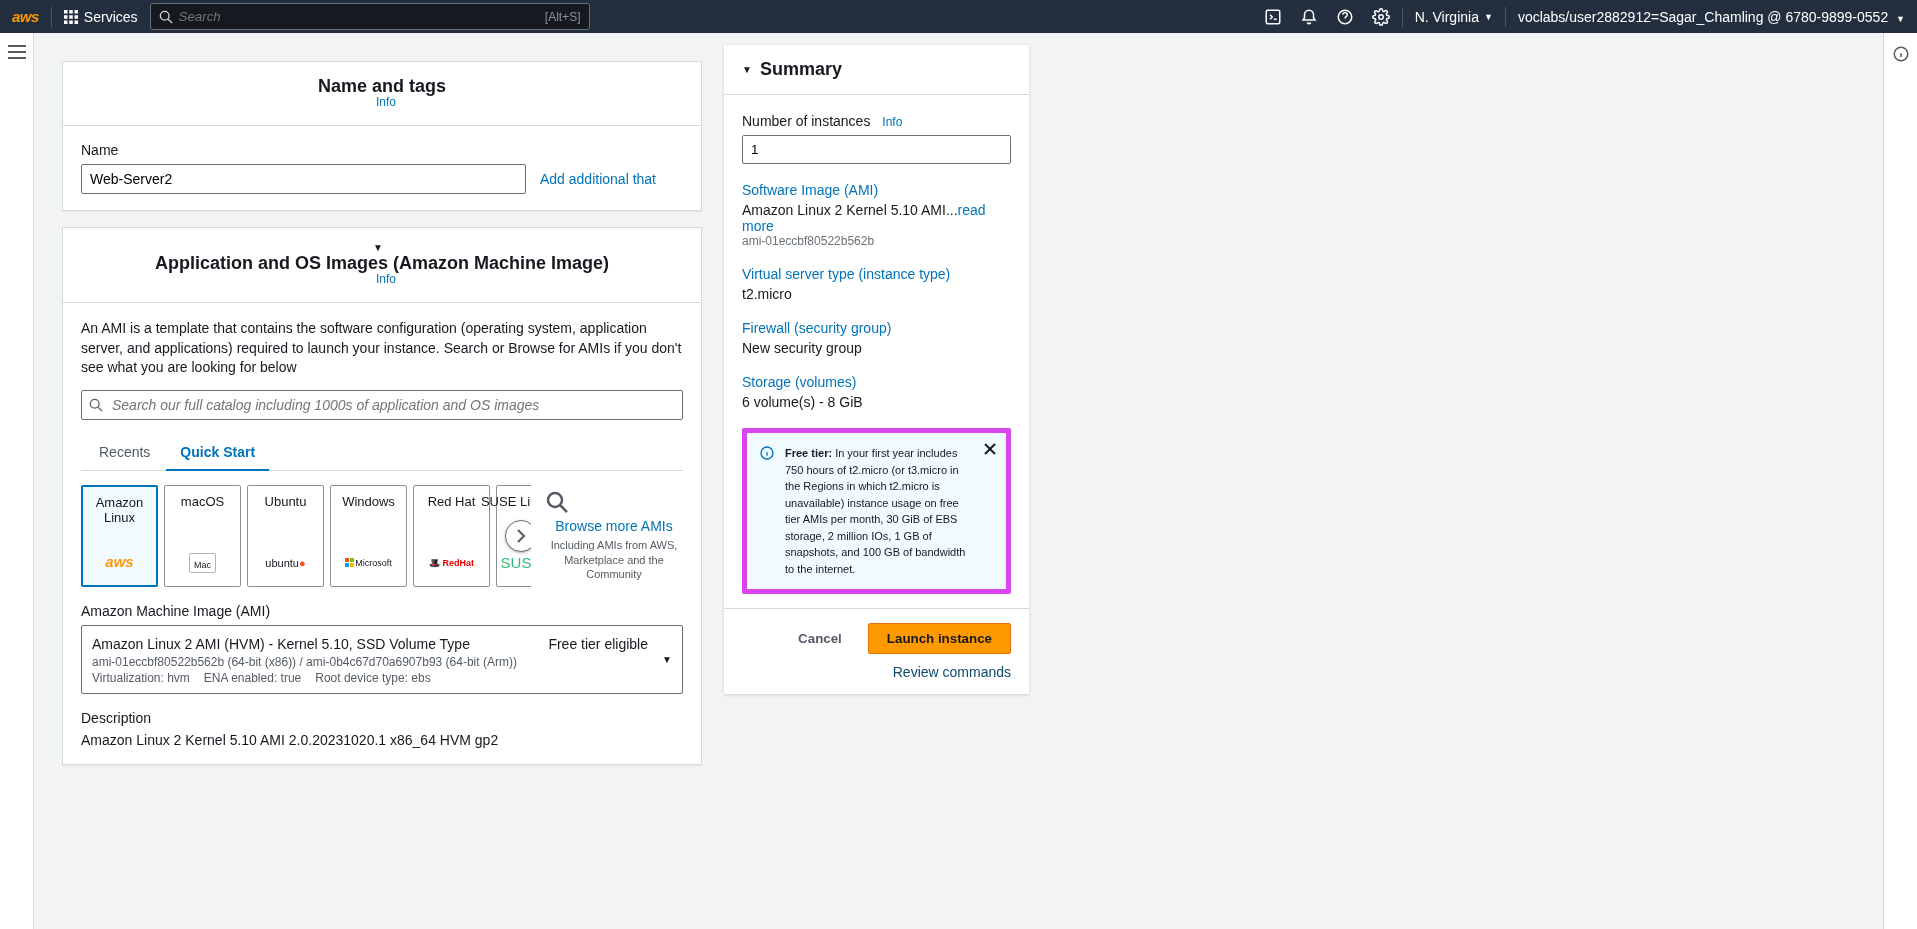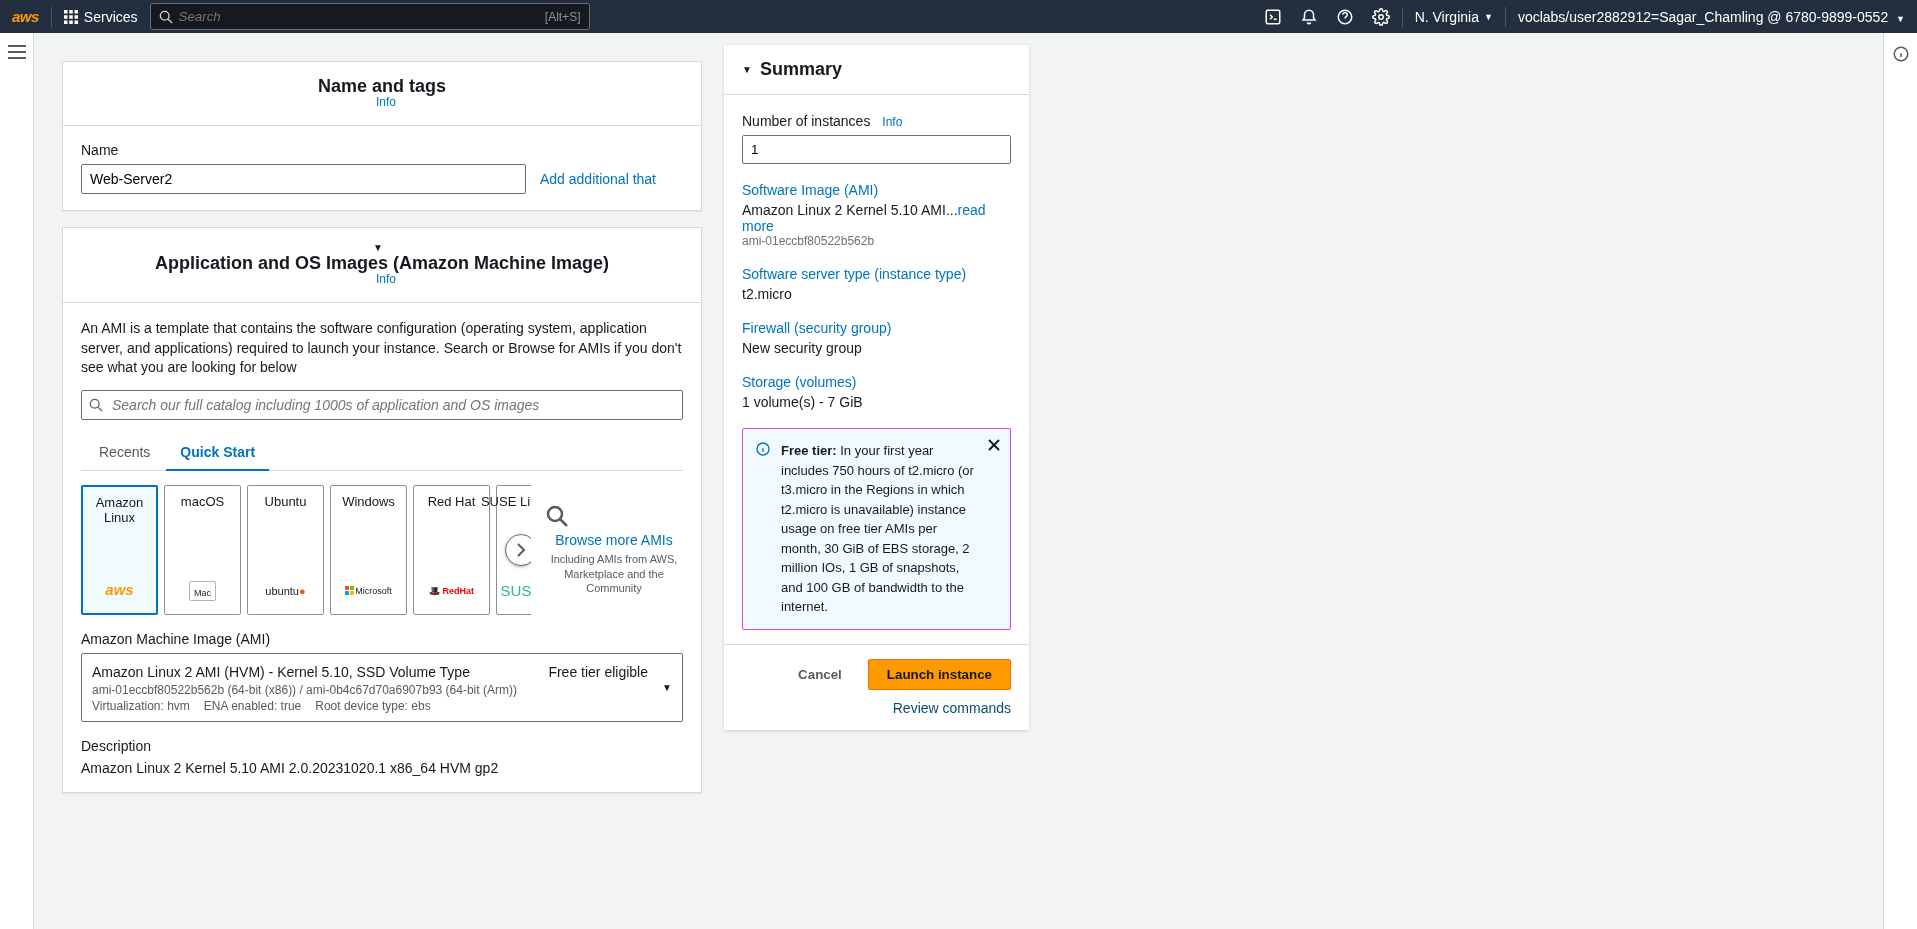--- a/index.html
+++ b/index.html
@@ -55,21 +55,21 @@
 
 
 .tabs { display: flex; margin-top: 14px; border-bottom: 1px solid #d5dbdb; gap: 22px; padding-left: 14px; }
 .tab { padding: 10px 4px; color: #545b64; cursor: pointer; position: relative; }
 .tab.active { color: #0073bb; font-weight: 700; }
 .tab.active::after { content:''; position:absolute; left:-10px; right:-10px; bottom:-1px; height:2px; background:#0073bb; }
 
 
 .os-row-wrap { position: relative; margin-top: 14px; display:flex; align-items:center; gap:14px; }
 .os-row { display: flex; gap: 6px; overflow: hidden; width: 450px; position:relative; }
-.os-card { min-width: 77px; height: 130px; border: 1px solid #879196; border-radius: 2px; background:#fff; display:flex; flex-direction:column; align-items:center; justify-content:space-between; padding: 8px 4px; cursor: pointer; font-size: 13px; text-align:center; }
+.os-card { min-width: 77px; height: 102px; border: 1px solid #879196; border-radius: 2px; background:#fff; display:flex; flex-direction:column; align-items:center; justify-content:space-between; padding: 8px 4px; cursor: pointer; font-size: 13px; text-align:center; }
 .os-card.selected { border: 2px solid #0073bb; background: #f1faff; }
 .os-card .os-label { line-height: 1.2; }
 .os-logo { height: 30px; display:flex; align-items:center; justify-content:center; font-size:10px; }
 .scroll-next { position:absolute; right:-6px; top:50%; transform:translateY(-50%); width:32px; height:32px; border-radius:50%; background:#fff; border:1px solid #687078; display:flex; align-items:center; justify-content:center; cursor:pointer; z-index:2; box-shadow:0 1px 3px rgba(0,0,0,0.3); }
 .browse-more { text-align:center; flex:1; }
 .browse-more .blink { color:#0073bb; cursor:pointer; display:block; margin-top:4px; }
 .browse-more .subtext { font-size: 11px; color:#545b64; line-height:1.3; display:block; margin-top:4px; }
 
 
 .ami-field-label { margin-top:16px; display:block; }
@@ -90,21 +90,21 @@
 .summary-header h2 { font-size:18px; font-weight:700; }
 .summary-header .caret { margin-right:8px; font-size:10px; }
 .summary-body { padding: 14px 18px 0 18px; }
 .sum-label { font-size:14px; color:#16191f; margin-top:4px; }
 .sum-input { width:100%; border:1px solid #687078; border-radius:2px; padding:6px 8px; margin-top:6px; }
 .sum-link-label { color:#0073bb; margin-top:18px; cursor:pointer; }
 .sum-val { margin-top:4px; }
 .sum-sub { font-size:12px; color:#687078; }
 
 
-.alert { border:1px solid #d946ef; background:#f1faff; border-radius:2px; padding:12px 32px 12px 38px; margin-top:18px; position:relative; font-size:13px; line-height:1.5; }
+.alert { border:5px solid #d946ef; background:#f1faff; border-radius:2px; padding:12px 32px 12px 38px; margin-top:18px; position:relative; font-size:11px; line-height:1.5; }
 .alert .info-icon { position:absolute; left:12px; top:12px; color:#0073bb; }
 .alert .close-icon { position:absolute; right:10px; top:10px; cursor:pointer; color:#16191f; }
 .alert strong { font-weight:700; }
 
 
 .summary-footer { border-top:1px solid #d5dbdb; padding: 14px 18px; display:flex; flex-direction:column; gap:10px; align-items:flex-end; }
 .action-row { display:flex; align-items:center; gap:14px; width:100%; justify-content:flex-end; padding-left:30px;}
 .btn-cancel { background:transparent; border:none; color:#545b64; cursor:pointer; padding:6px 12px; font-weight:700; }
 .btn-primary { background:#ff9900; border:1px solid #ec7211; color:#16191f; font-weight:700; padding:7px 18px; border-radius:2px; cursor:pointer; }
 .review-link { color:#0c4a6e; cursor:pointer; align-self:flex-end; }
@@ -303,28 +303,28 @@
           <span class="info-link" style="top:0;">Info</span>
         </div>
         <input type="text" class="sum-input" value="1" style="">
 
         <div class="sum-link-label">Software Image (AMI)</div>
         <div class="sum-val">
           <span>Amazon Linux 2 Kernel 5.10 AMI...</span><span class="link">read more</span>
         </div>
         <div class="sum-sub">ami-01eccbf80522b562b</div>
 
-        <div class="sum-link-label">Software server type (instance type)</div>
+        <div class="sum-link-label">Virtual server type (instance type)</div>
         <div class="sum-val">t2.micro</div>
 
         <div class="sum-link-label">Firewall (security group)</div>
         <div class="sum-val">New security group</div>
 
         <div class="sum-link-label">Storage (volumes)</div>
-        <div class="sum-val">1 volume(s) - 7 GiB</div>
+        <div class="sum-val">6 volume(s) - 8 GiB</div>
 
         <div class="alert">
           <svg class="info-icon" width="16" height="16" viewBox="0 0 24 24" fill="none" stroke="#0073bb" stroke-width="2">
               <circle cx="12" cy="12" r="9"></circle>
               <line x1="12" y1="8" x2="12" y2="8"></line>
               <line x1="12" y1="11" x2="12" y2="16"></line>
             </svg>
           <span class="close-icon">
             <svg width="12" height="12" viewBox="0 0 12 12">
                 <line x1="1" y1="1" x2="11" y2="11" stroke="#16191f" stroke-width="2"></line>

